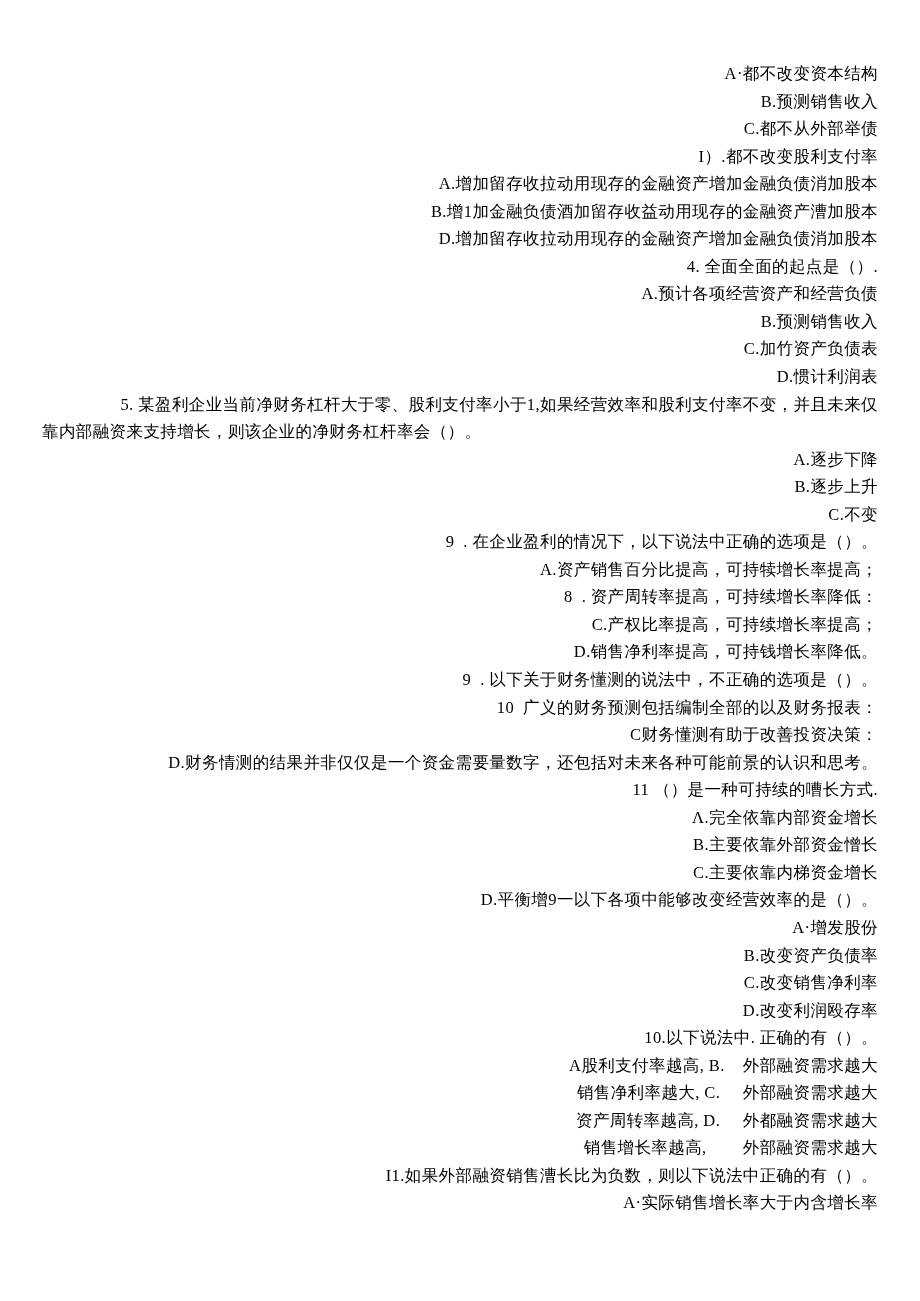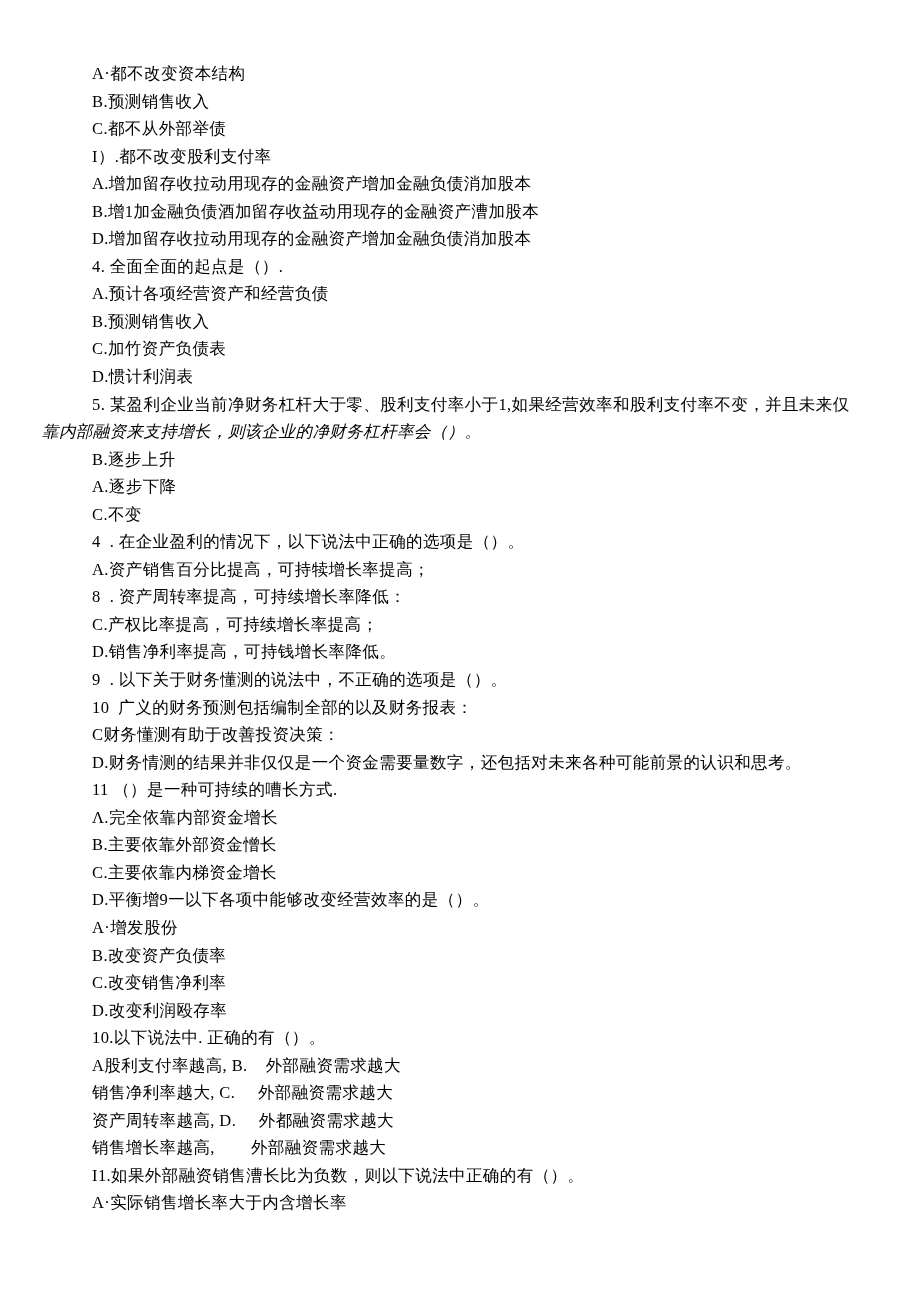--- a/index.html
+++ b/index.html
@@ -10,49 +10,49 @@
       font-family: "SimSun", "宋体", serif;
       font-size: 16.5px;
       color: #000000;
       padding: 60px 42px 40px 42px;
       line-height: 1.67;
       letter-spacing: 0.4px;
     }
     .line {
       text-indent: 50px;
       white-space: pre-wrap;
+      text-align: right;
     }
     .line-no-indent {
       text-indent: 0;
       white-space: pre-wrap;
-      font-style: italic;
     }
   </style>
 </head>
 <body>
 
 <div id="content">
     <div class="line">A·都不改变资本结构</div>
     <div class="line">B.预测销售收入</div>
     <div class="line">C.都不从外部举债</div>
     <div class="line">I）.都不改变股利支付率</div>
     <div class="line">A.增加留存收拉动用现存的金融资产增加金融负债消加股本</div>
     <div class="line">B.增1加金融负债酒加留存收益动用现存的金融资产漕加股本</div>
     <div class="line">D.增加留存收拉动用现存的金融资产增加金融负债消加股本</div>
     <div class="line">4. 全面全面的起点是（）.</div>
     <div class="line">A.预计各项经营资产和经营负债</div>
     <div class="line">B.预测销售收入</div>
     <div class="line">C.加竹资产负债表</div>
     <div class="line">D.惯计利润表</div>
     <div class="line">5. 某盈利企业当前净财务杠杆大于零、股利支付率小于1,如果经营效率和股利支付率不变，并且未来仅</div>
     <div class="line-no-indent">靠内部融资来支持增长，则该企业的净财务杠杆率会（）。</div>
+    <div class="line">A.逐步下降</div>
     <div class="line">B.逐步上升</div>
-    <div class="line">A.逐步下降</div>
     <div class="line">C.不变</div>
-    <div class="line">4  . 在企业盈利的情况下，以下说法中正确的选项是（）。</div>
+    <div class="line">9  . 在企业盈利的情况下，以下说法中正确的选项是（）。</div>
     <div class="line">A.资产销售百分比提高，可持犊增长率提高；</div>
     <div class="line">8  . 资产周转率提高，可持续增长率降低：</div>
     <div class="line">C.产权比率提高，可持续增长率提高；</div>
     <div class="line">D.销售净利率提高，可持钱增长率降低。</div>
     <div class="line">9  . 以下关于财务懂测的说法中，不正确的选项是（）。</div>
     <div class="line">10  广义的财务预测包括编制全部的以及财务报表：</div>
     <div class="line">C财务懂测有助于改善投资决策：</div>
     <div class="line">D.财务情测的结果并非仅仅是一个资金需要量数字，还包括对未来各种可能前景的认识和思考。</div>
     <div class="line">11 （）是一种可持续的嘈长方式.</div>
     <div class="line">Λ.完全依靠内部资金增长</div>

